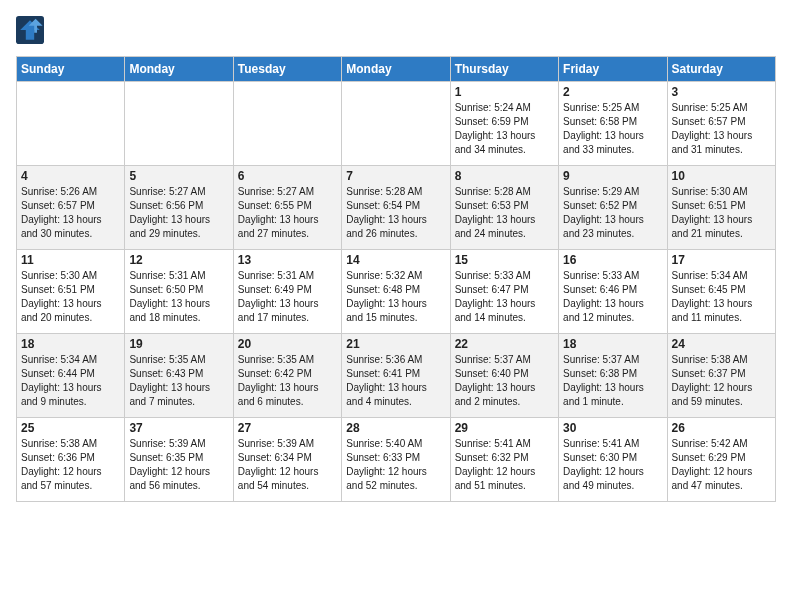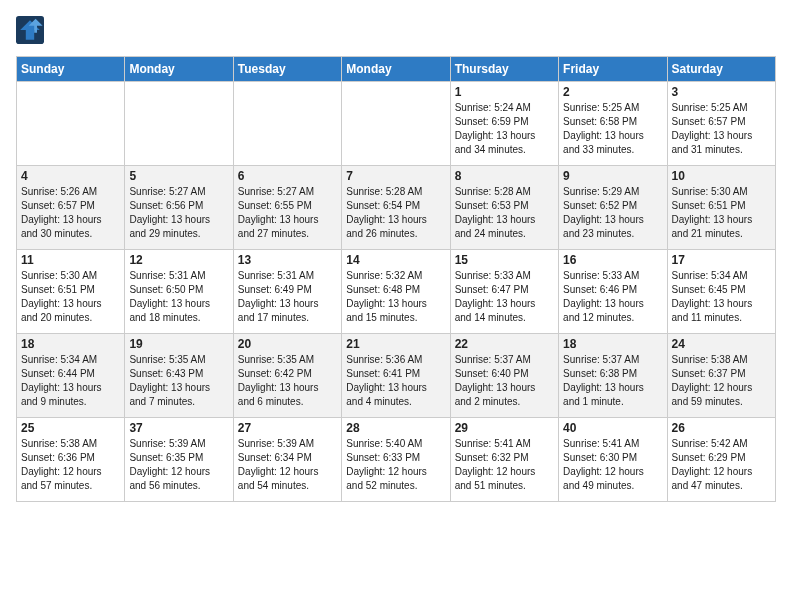--- a/index.html
+++ b/index.html
@@ -242,21 +242,21 @@
         </td>
         <td>
           <div class="day-num">28</div>
           <div class="day-info">Sunrise: 5:40 AM<br>Sunset: 6:33 PM<br>Daylight: 12 hours and 52 minutes.</div>
         </td>
         <td>
           <div class="day-num">29</div>
           <div class="day-info">Sunrise: 5:41 AM<br>Sunset: 6:32 PM<br>Daylight: 12 hours and 51 minutes.</div>
         </td>
         <td>
-          <div class="day-num">40</div>
+          <div class="day-num">30</div>
           <div class="day-info">Sunrise: 5:41 AM<br>Sunset: 6:30 PM<br>Daylight: 12 hours and 49 minutes.</div>
         </td>
         <td>
           <div class="day-num">26</div>
           <div class="day-info">Sunrise: 5:42 AM<br>Sunset: 6:29 PM<br>Daylight: 12 hours and 47 minutes.</div>
         </td>
       </tr>
     </tbody>
 </table>
 

